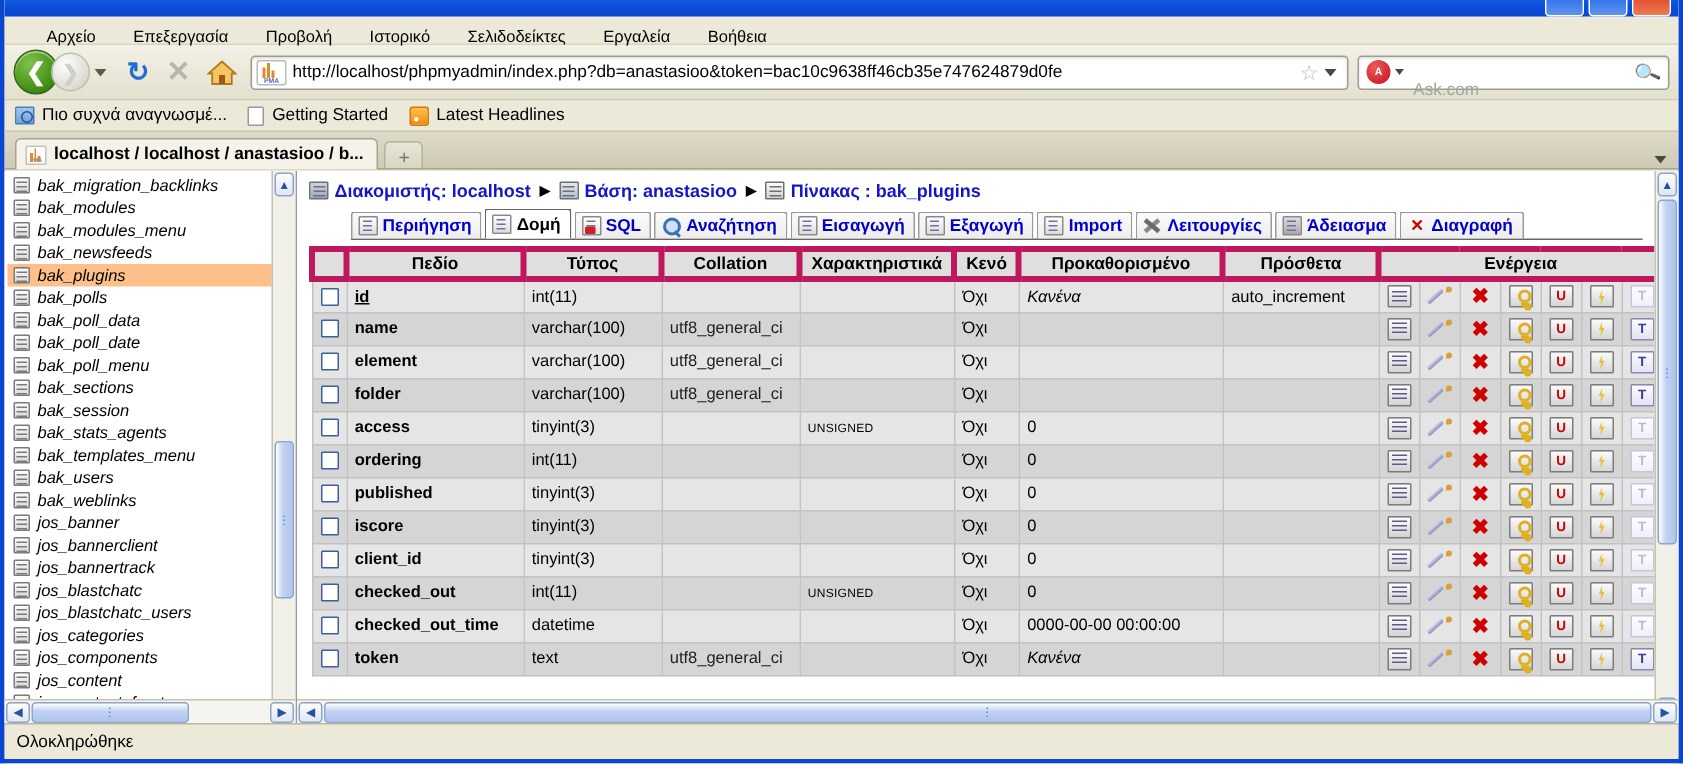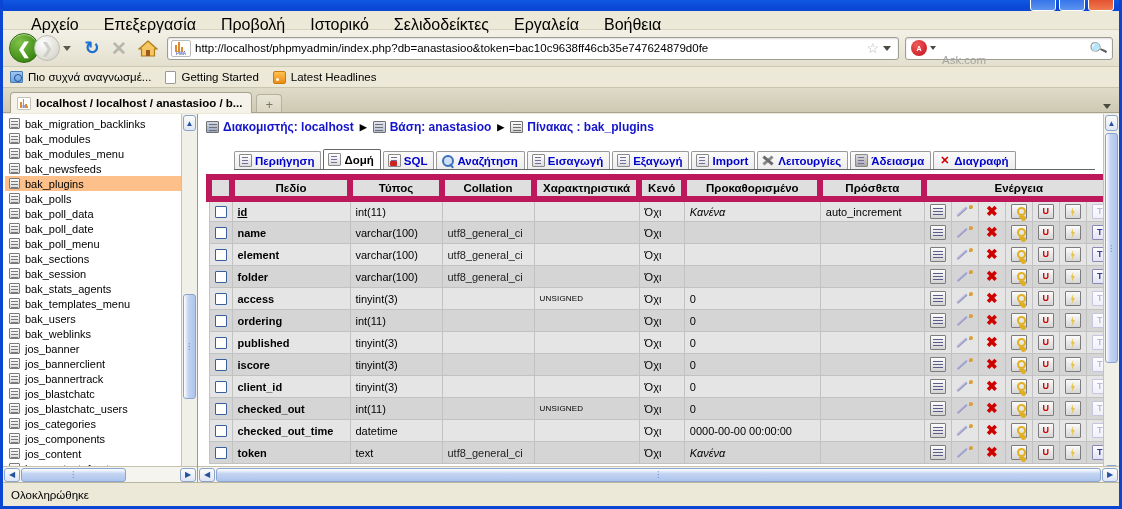--- a/index.html
+++ b/index.html
@@ -42,21 +42,21 @@
   #menubar {
     height: 19px;
     background: #ece9d8;
     display: flex;
     align-items: center;
     padding-left: 16px;
     border-bottom: 1px solid #d8d4c0;
   }
   #menubar .mi {
     padding: 12px 13px 2px 12px;
-    font-size: 16px;
+    font-size: 11px;
     color: #000;
     cursor: default;
   }
   
   #navbar {
     height: 37px;
     background: linear-gradient(to bottom, #f3f1e6, #e3e0cf);
     display: flex;
     align-items: center;
     padding: 0 6px;
@@ -195,20 +195,21 @@
     width: 195px; background:#fff;
     position:relative; overflow:hidden;
     border-right: 1px solid #999;
   }
   #tablelist { padding: 2px 0 0 2px; }
   .trow {
     display:flex; align-items:center; height:15px;
     padding-left:4px; font-size:11px; color:#000;
     white-space:nowrap; cursor:default;
     font-family: "Liberation Sans", sans-serif;
+    font-style: italic;
   }
   .trow.sel { background:#fdc08a; }
   .tbicon {
     width:11px;height:11px;margin-right:5px;flex:none;
     background:linear-gradient(#fdfdfd,#d9d9d9);
     border:1px solid #7a7a7a;border-radius:1px;position:relative;
   }
   .tbicon:before{content:"";position:absolute;left:1px;top:1.5px;right:1px;height:1px;background:#7a7a7a;box-shadow:0 3px 0 #7a7a7a,0 6px 0 #7a7a7a;}
   
   .vsb {
@@ -250,21 +251,21 @@
     display:flex;align-items:center;justify-content:center;
     color:#5578b5;font-size:8px;letter-spacing:0.6px;
   }
   
   #rightframe {
     flex:1; position:relative; background:#fff; overflow:hidden;
   }
   #rightinner{ position:absolute; left:0; top:0; right:16px; bottom:16px; overflow:hidden; padding:6px 0 0 8px;}
   #breadcrumb {
     display:flex; align-items:center; font-size:12px; font-weight:bold;
-    color:#1414cc; margin-bottom:16px;
+    color:#1414cc; margin-bottom:6px;
   }
   #breadcrumb .crumb{display:flex;align-items:center;}
   #breadcrumb .sep{margin:0 6px;color:#000;font-size:9px;}
   .bcico{
     width:13px;height:12px;margin-right:4px;flex:none;
     background:linear-gradient(#fbfbfb,#d2d2d2);
     border:1px solid #6f6f6f;border-radius:1px;position:relative;
   }
   .bcico:before{content:"";position:absolute;left:1.5px;top:2px;right:1.5px;height:1px;background:#6f6f6f;box-shadow:0 3px 0 #6f6f6f,0 6px 0 #6f6f6f;}
   .bcico.srv{background:linear-gradient(#cfd6e6,#9aa7c4);}
@@ -296,21 +297,21 @@
   .ptab .ti.mag:after{content:"";position:absolute;right:0px;bottom:0px;width:5px;height:2px;background:#3b6fb8;transform:rotate(45deg);}
   .ptab .ti.trash{background:linear-gradient(#dcdcdc,#a8a8a8);}
   .ptab .ti.xx{border:none;background:none;color:#cc0000;font-weight:bold;font-size:11px;display:flex;align-items:center;justify-content:center;}
   .ptab .ti.xx:before{display:none;}
   .ptab .ti.wrench{border:none;background:none;}
   .ptab .ti.wrench:before{content:"";position:absolute;left:0;top:5px;width:12px;height:3px;background:#8a8a8a;transform:rotate(-40deg);box-shadow:none;}
   .ptab .ti.wrench:after{content:"";position:absolute;left:0;top:5px;width:12px;height:3px;background:#6a6a6a;transform:rotate(40deg);}
   
   table.struct{ border-collapse:collapse; font-size:11px; margin-top:4px; }
   table.struct th{
-    background:#dfdfdf; border:6px solid #be185d;
+    background:#dfdfdf; border:4px solid #be185d;
     font-size:11.5px; font-weight:bold; color:#000;
     padding:2px 6px; text-align:center; white-space:nowrap;
   }
   table.struct td{
     border:1px solid #c2c2c2; padding:2px 5px;
     white-space:nowrap; vertical-align:middle; height:22px;
   }
   tr.odd td{ background:#e5e5e5; }
   tr.even td{ background:#d5d5d5; }
   td.cb{ width:22px; text-align:center; padding:0; }

